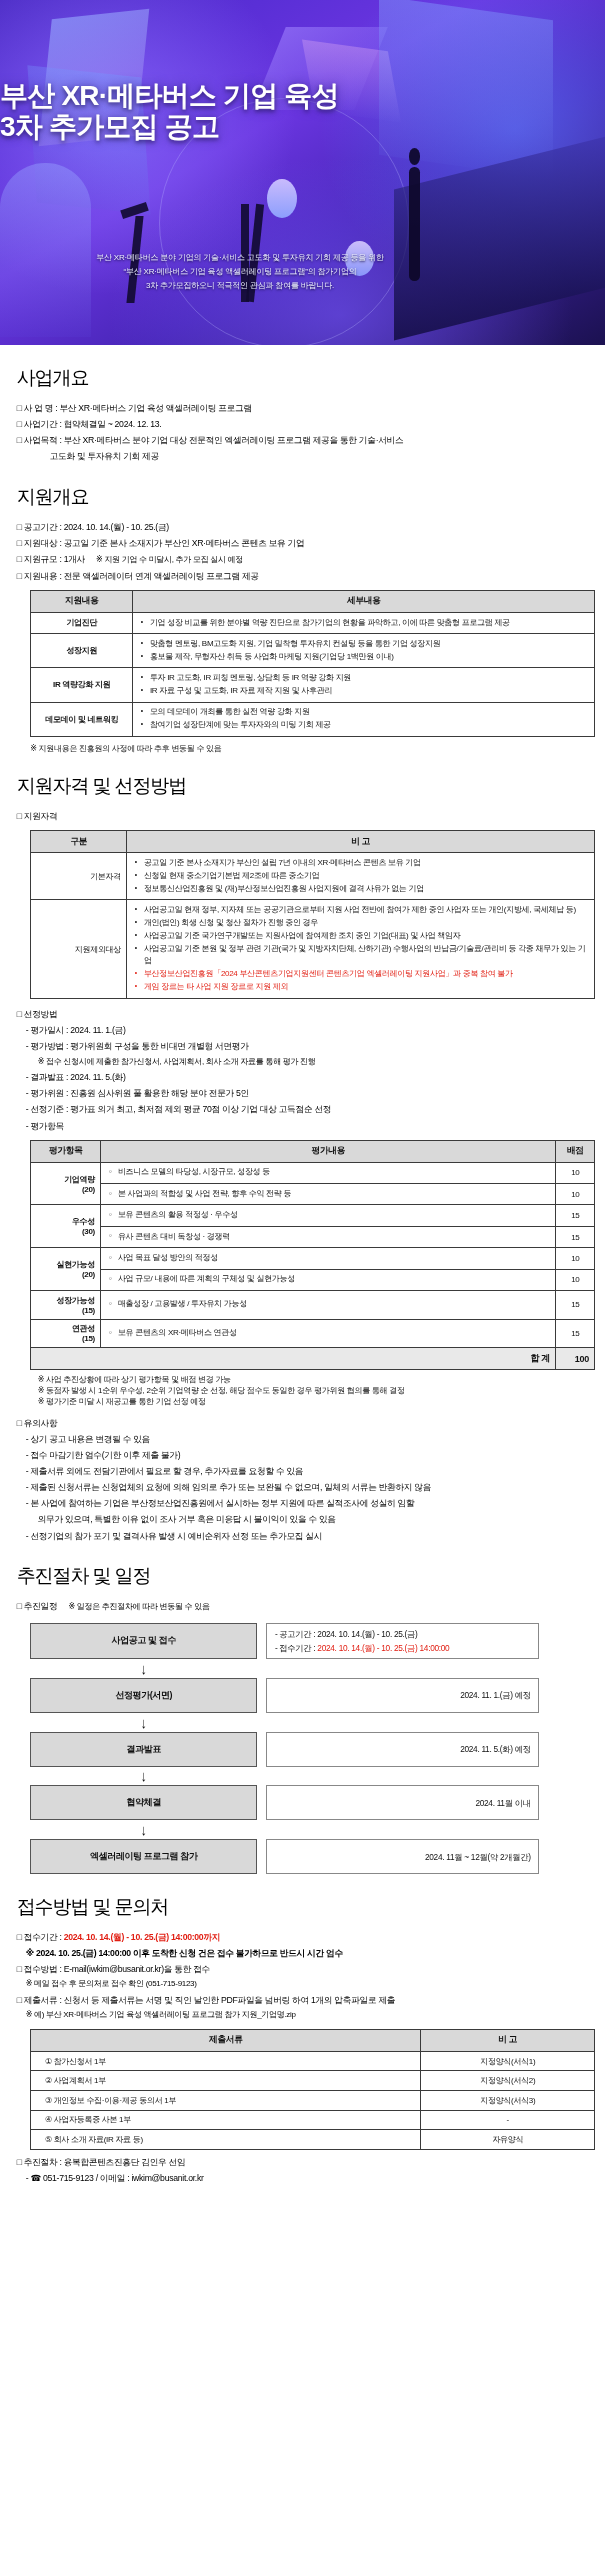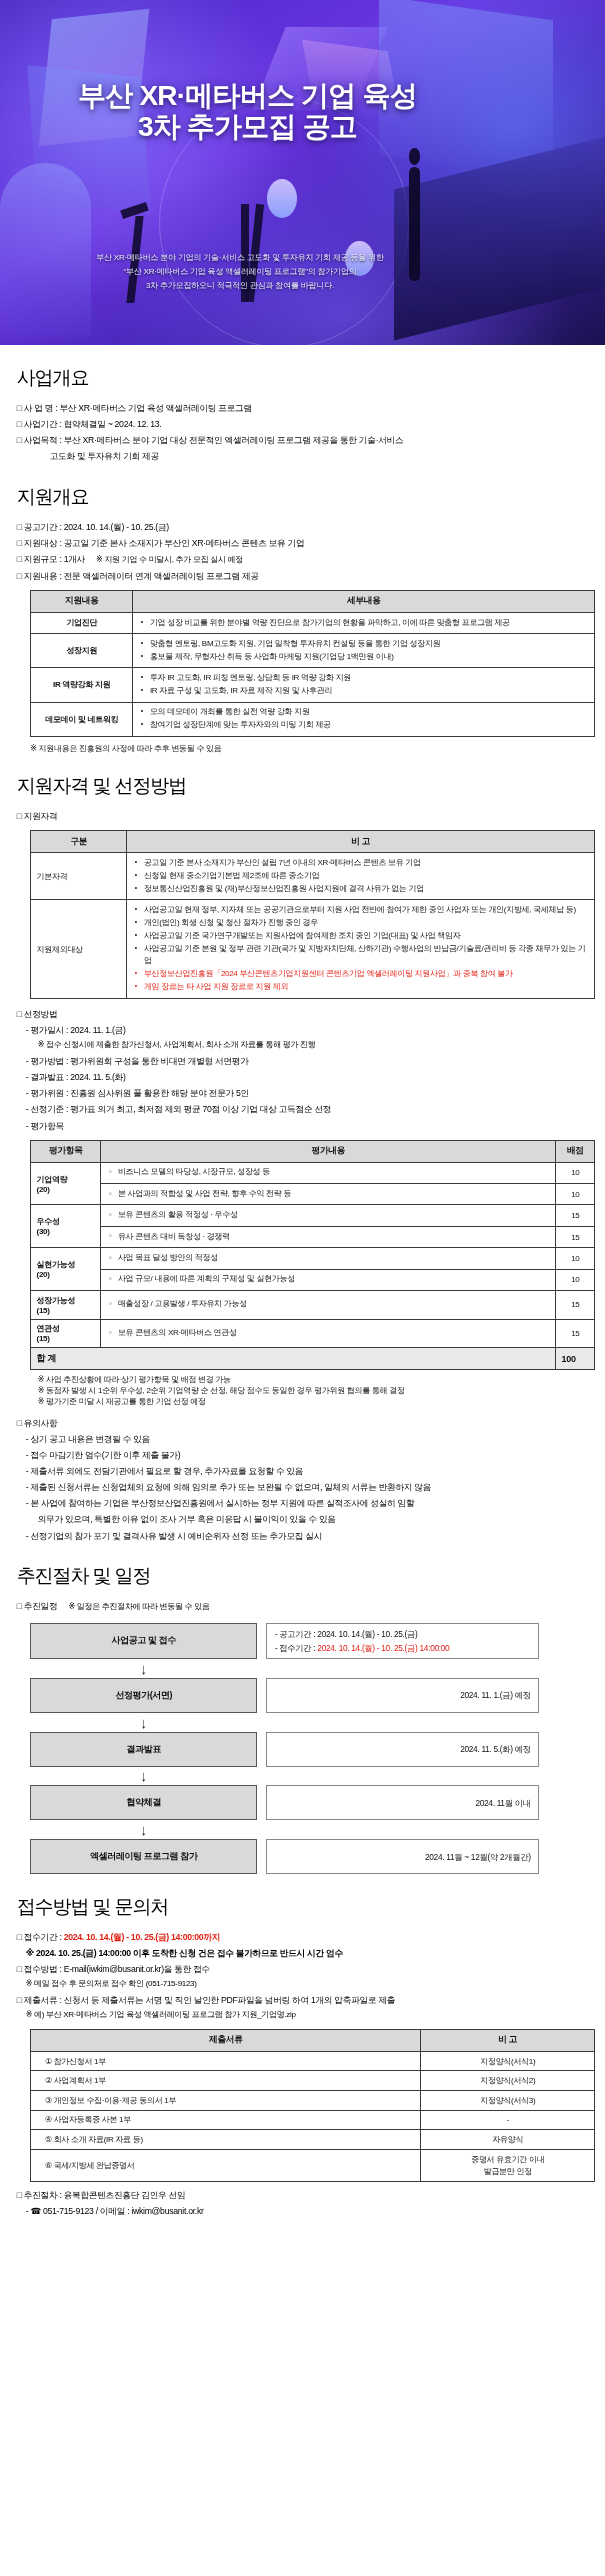--- a/index.html
+++ b/index.html
@@ -65,21 +65,21 @@
         background: linear-gradient(180deg,#d8ccff,#8ea0ff); opacity:.9; }
   .fig { position:absolute; background:#120b33; opacity:.92; }
   .f1 { left:131px; top:216px; width:7.6px; height:87px; transform: skewX(-6deg); }
   .f1b{ left:121px; top:206px; width:27px; height:9px; transform: rotate(-18deg); background:#120b33; }
   .f2 { left:241px; top:204px; width:8.3px; height:98px; }
   .f2b{ left:251px; top:204px; width:8.3px; height:98px; transform: rotate(6deg); }
   .f3 { left:409px; top:167px; width:11.4px; height:114px; border-radius:5.3px; background:#0d0828; }
   .f3h{ left:409px; top:148px; width:11.4px; height:16.7px; border-radius:50%; background:#0d0828; }
 
   .hero-titles {
-    position:absolute; left:0; top:80px; width:495px; text-align:center; z-index:5;
+    position:absolute; left:0; top:80px; width:495px; z-index:5;
   }
   .hero-t1, .hero-t2, .hero-t3 {
     color:#ffffff; font-weight:bold; letter-spacing:-0.8px; line-height:1.12;
     text-shadow: 0 0 10.6px rgba(60,40,160,.95), 0 2.3px 4.5px rgba(0,0,0,.5);
   }
   .hero-t1 { font-size: 28px; }
   .hero-t2 { font-size: 28px; }
   .hero-t3 { font-size: 28px; }
   .hero-sub {
     position:absolute; left:0; top:251px; width:480px; text-align:center; z-index:5;
@@ -110,29 +110,29 @@
     border-collapse: collapse; width: 565px; margin: 6px 0 4.5px 13.6px;
     font-size: 8px; letter-spacing:-0.3px;
   }
   table.tbl th, table.tbl td {
     border: 0.8px solid #3a3a3a; padding: 3.8px 5.3px; vertical-align: middle;
   }
   table.tbl thead th {
     background:#d9d9d9; font-weight:bold; font-size:8.7px; padding:4.5px 3.8px;
   }
   table.tbl td.lbl { text-align:center; font-weight:bold; width:98px; }
-  table.tbl td.lbl-n { text-align:left; width:68px; }
+  table.tbl td.lbl-n { text-align:right; width:68px; }
   table.tbl ul { margin:0; padding-left:9.8px; list-style:none; }
   table.tbl ul li { position:relative; line-height:1.6; padding-left:1.5px; }
   table.tbl ul li:before {
     content:"•"; position:absolute; left:-7.6px; top:0; font-size:6.8px;
   }
   table.tbl ul.circ li:before { content:"○"; font-size:5.3px; top:0.8px; }
   td.score { text-align:center; width:39px; }
-  tr.total td { background:#e9e9e9; text-align:left; font-weight:bold; font-size:9px; }
+  tr.total td { background:#e9e9e9; text-align:right; font-weight:bold; font-size:9px; }
 
   .memo-after { margin: 6px 0 0 13.6px; }
 
   
   .flow { margin: 7.6px 0 0 13.6px; }
   .flow-row { display:flex; align-items:stretch; gap: 9px; margin-bottom: 0; }
   .flow-box {
     width: 227px; min-height: 35px; background:#d9d9d9; border:0.8px solid #555;
     display:flex; align-items:center; justify-content:center;
     font-size:9px; font-weight:bold; letter-spacing:-0.4px;
@@ -283,22 +283,22 @@
               <li class="red">부산정보산업진흥원「2024 부산콘텐츠기업지원센터 콘텐츠기업 엑셀러레이팅 지원사업」과 중복 참여 불가</li>
               <li class="red">게임 장르는 타 사업 지원 장르로 지원 제외</li>
             </ul>
           </td>
         </tr>
       </tbody>
     </table>
 
     <div class="bullet" style="margin-top:7.6px">□ 선정방법</div>
     <div class="bullet indent1">- 평가일시 : 2024. 11. 1.(금)</div>
+    <div class="bullet indent1">- 평가방법 : 평가위원회 구성을 통한 비대면 개별형 서면평가</div>
     <div class="bullet indent2 small">※ 접수 신청시에 제출한 참가신청서, 사업계획서, 회사 소개 자료를 통해 평가 진행</div>
-    <div class="bullet indent1">- 평가방법 : 평가위원회 구성을 통한 비대면 개별형 서면평가</div>
     <div class="bullet indent1">- 결과발표 : 2024. 11. 5.(화)</div>
     <div class="bullet indent1">- 평가위원 : 진흥원 심사위원 풀 활용한 해당 분야 전문가 5인</div>
     <div class="bullet indent1">- 선정기준 : 평가표 의거 최고, 최저점 제외 평균 70점 이상 기업 대상 고득점순 선정</div>
     <div class="bullet indent1">- 평가항목</div>
 
     <table class="tbl">
       <thead>
         <tr>
           <th style="width:70px">평가항목</th>
           <th>평가내용</th>
@@ -489,25 +489,20 @@
           <td style="text-align:center">지정양식(서식3)</td>
         </tr>
         <tr>
           <td style="padding-left:13.6px">④ 사업자등록증 사본 1부</td>
           <td style="text-align:center">-</td>
         </tr>
         <tr>
           <td style="padding-left:13.6px">⑤ 회사 소개 자료(IR 자료 등)</td>
           <td style="text-align:center">자유양식</td>
         </tr>
-        <tr>
-          <td style="padding-left:13.6px">⑥ 국세/지방세 완납증명서</td>
-          <td style="text-align:center; white-space:pre-line; line-height:1.5">증명서 유효기간 이내
-발급분만 인정</td>
-        </tr>
       </tbody>
     </table>
 
     <div class="bullet">□ 추진절차 : 융복합콘텐츠진흥단 김인우 선임</div>
     <div class="bullet indent1">- ☎ 051-715-9123 / 이메일 : iwkim@busanit.or.kr</div>
 
   </div>
 </div>
 
 

